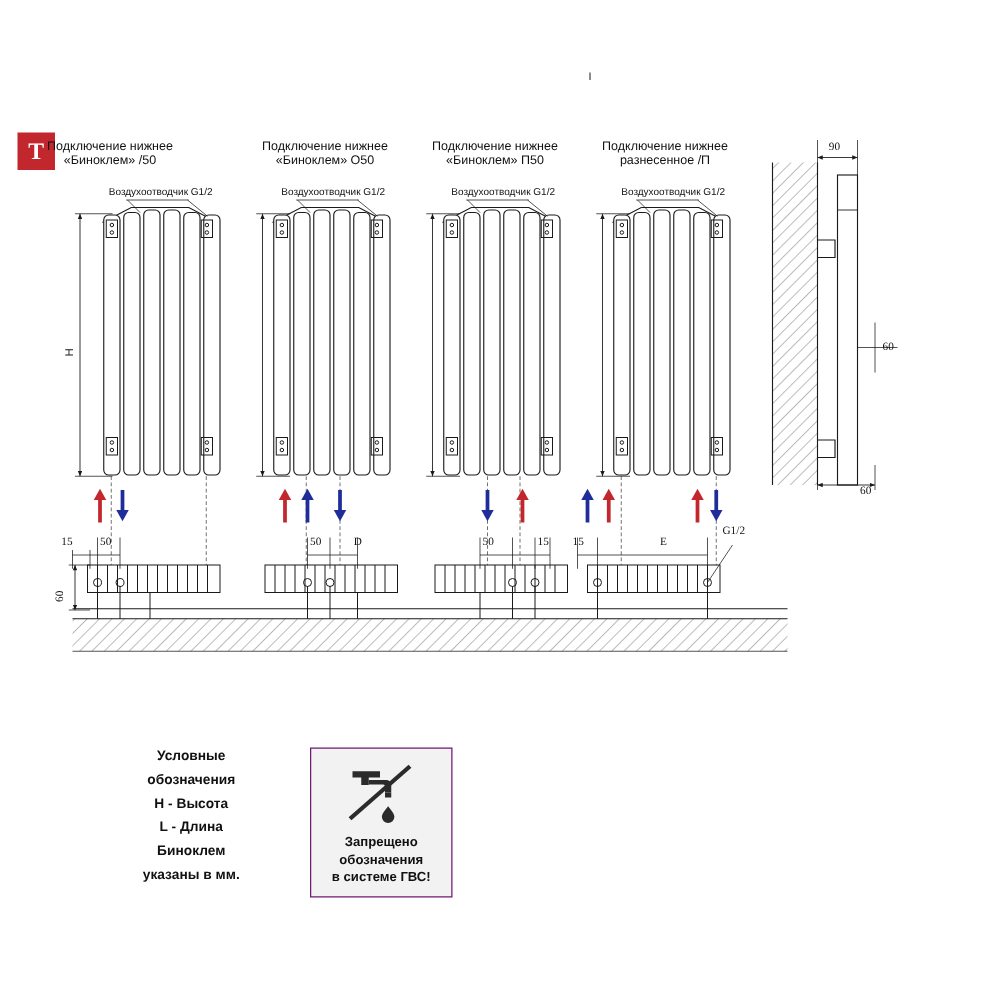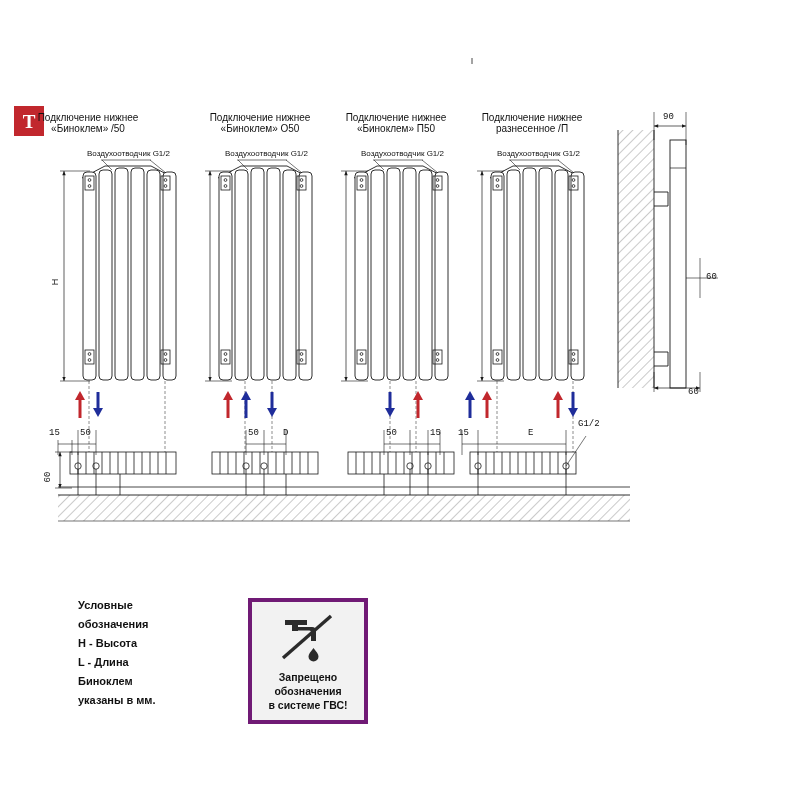--- a/index.html
+++ b/index.html
@@ -53,50 +53,51 @@
   }
 
   
   .legend {
     left: 78px; top: 596px;
     width: 150px;
     font-size: 11px;
     line-height: 19px;
     font-weight: bold;
     color: #111;
+    text-align: center;
   }
   .legend .light { font-weight: bold; }
 
   
   .warn-box {
     left: 248px; top: 598px;
     width: 112px; height: 118px;
     background: #f2f2f2;
-    border: 4px solid #701a75;
+    border: 1px solid #701a75;
   }
   .warn-text {
     position: absolute;
     left: 0; right: 0; bottom: 8px;
     text-align: center;
     font-size: 10.5px;
     font-weight: bold;
     line-height: 14px;
     color: #111;
   }
   .warn-icon {
     position: absolute;
     left: 50%; top: 10px;
     transform: translateX(-50%);
   }
 
   
   .dim {
     font-size: 9px;
     color: #111;
-    font-family: Liberation Mono, monospace;
+    font-family: Liberation Serif, serif;
   }
 </style>
 </head>
 <body>
 
 <div class="canvas">
 
   <div class="abs logo-box">
     <span class="logo-glyph">T</span>
   </div>

